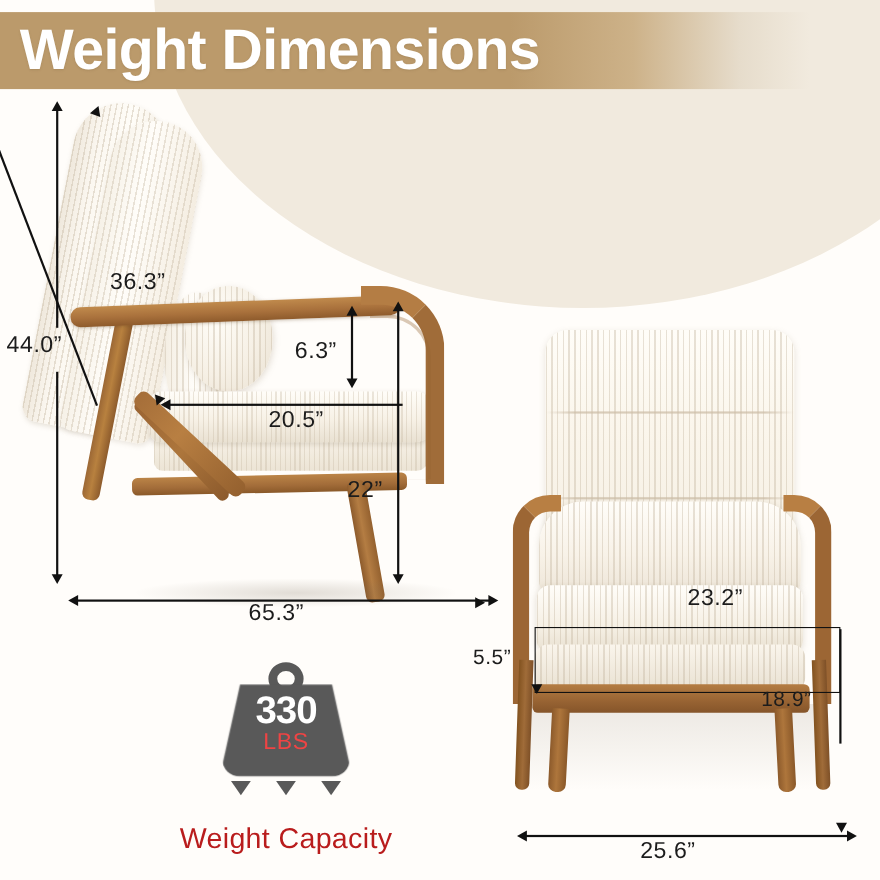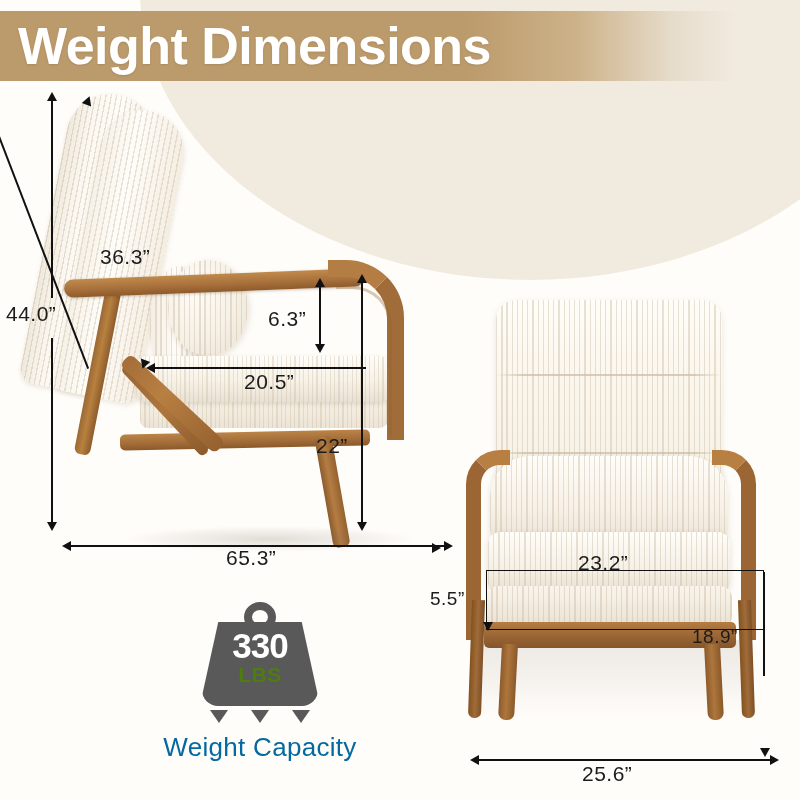--- a/index.html
+++ b/index.html
@@ -399,46 +399,46 @@
     font-size: 35px;
     font-weight: bold;
     line-height: 35px;
     letter-spacing: -1px;
   }
   .weight-unit {
     position: absolute;
     left: 92px; top: 64px;
     width: 116px;
     text-align: center;
-    color: #4d7c0f;
+    color: #ef4444;
     font-size: 21px;
-    font-weight: bold;
+    font-weight: normal;
     line-height: 21px;
     letter-spacing: 0.5px;
   }
   .tri-row {
     position: absolute;
     left: 92px; top: 110px;
     width: 116px;
     display: flex;
     justify-content: space-between;
     padding: 0 8px;
   }
   .tri {
     width: 0; height: 0;
     border-left: 9px solid transparent;
     border-right: 9px solid transparent;
     border-top: 13px solid #595959;
   }
   .weight-caption {
     position: absolute;
-    left: 0; top: 132px;
+    left: 0; top: 147px;
     width: 300px;
     text-align: center;
-    color: #0369a1;
+    color: #b91c1c;
     font-size: 26px;
     letter-spacing: 0.3px;
   }
 </style>
 </head>
 <body>
 
 <div id="page">
 
   <div class="bg-circle"></div>
@@ -528,21 +528,21 @@
           <div class="ribs-v"></div>
         </div>
       <div class="cf-front-rail"></div>
       <div class="cf-leg-back-l"></div>
       <div class="cf-leg-back-r"></div>
       <div class="cf-leg-l"></div>
       <div class="cf-leg-r"></div>
     </div>
 
     <div class="box-outline" style="left:486px; top:570px; width:278px; height:60px;"></div>
-    <div class="dim-label" style="left:578px; top:551px;">23.2”</div>
+    <div class="dim-label" style="left:578px; top:532px;padding-left:47px;">23.2”</div>
 
     <div class="arrow down" style="left:483px; top:622px;"></div>
     <div class="dim-label sm" style="left:430px; top:588px;">5.5”</div>
 
     <div class="vline" style="left:763px; top:572px; height:104px;"></div>
     <div class="dim-label sm" style="left:692px; top:626px;">18.9”</div>
 
     <div class="arrow left" style="left:470px; top:755px;"></div>
     <div class="hline" style="left:478px; top:759px; width:296px;"></div>
     <div class="arrow right" style="left:770px; top:755px;"></div>

